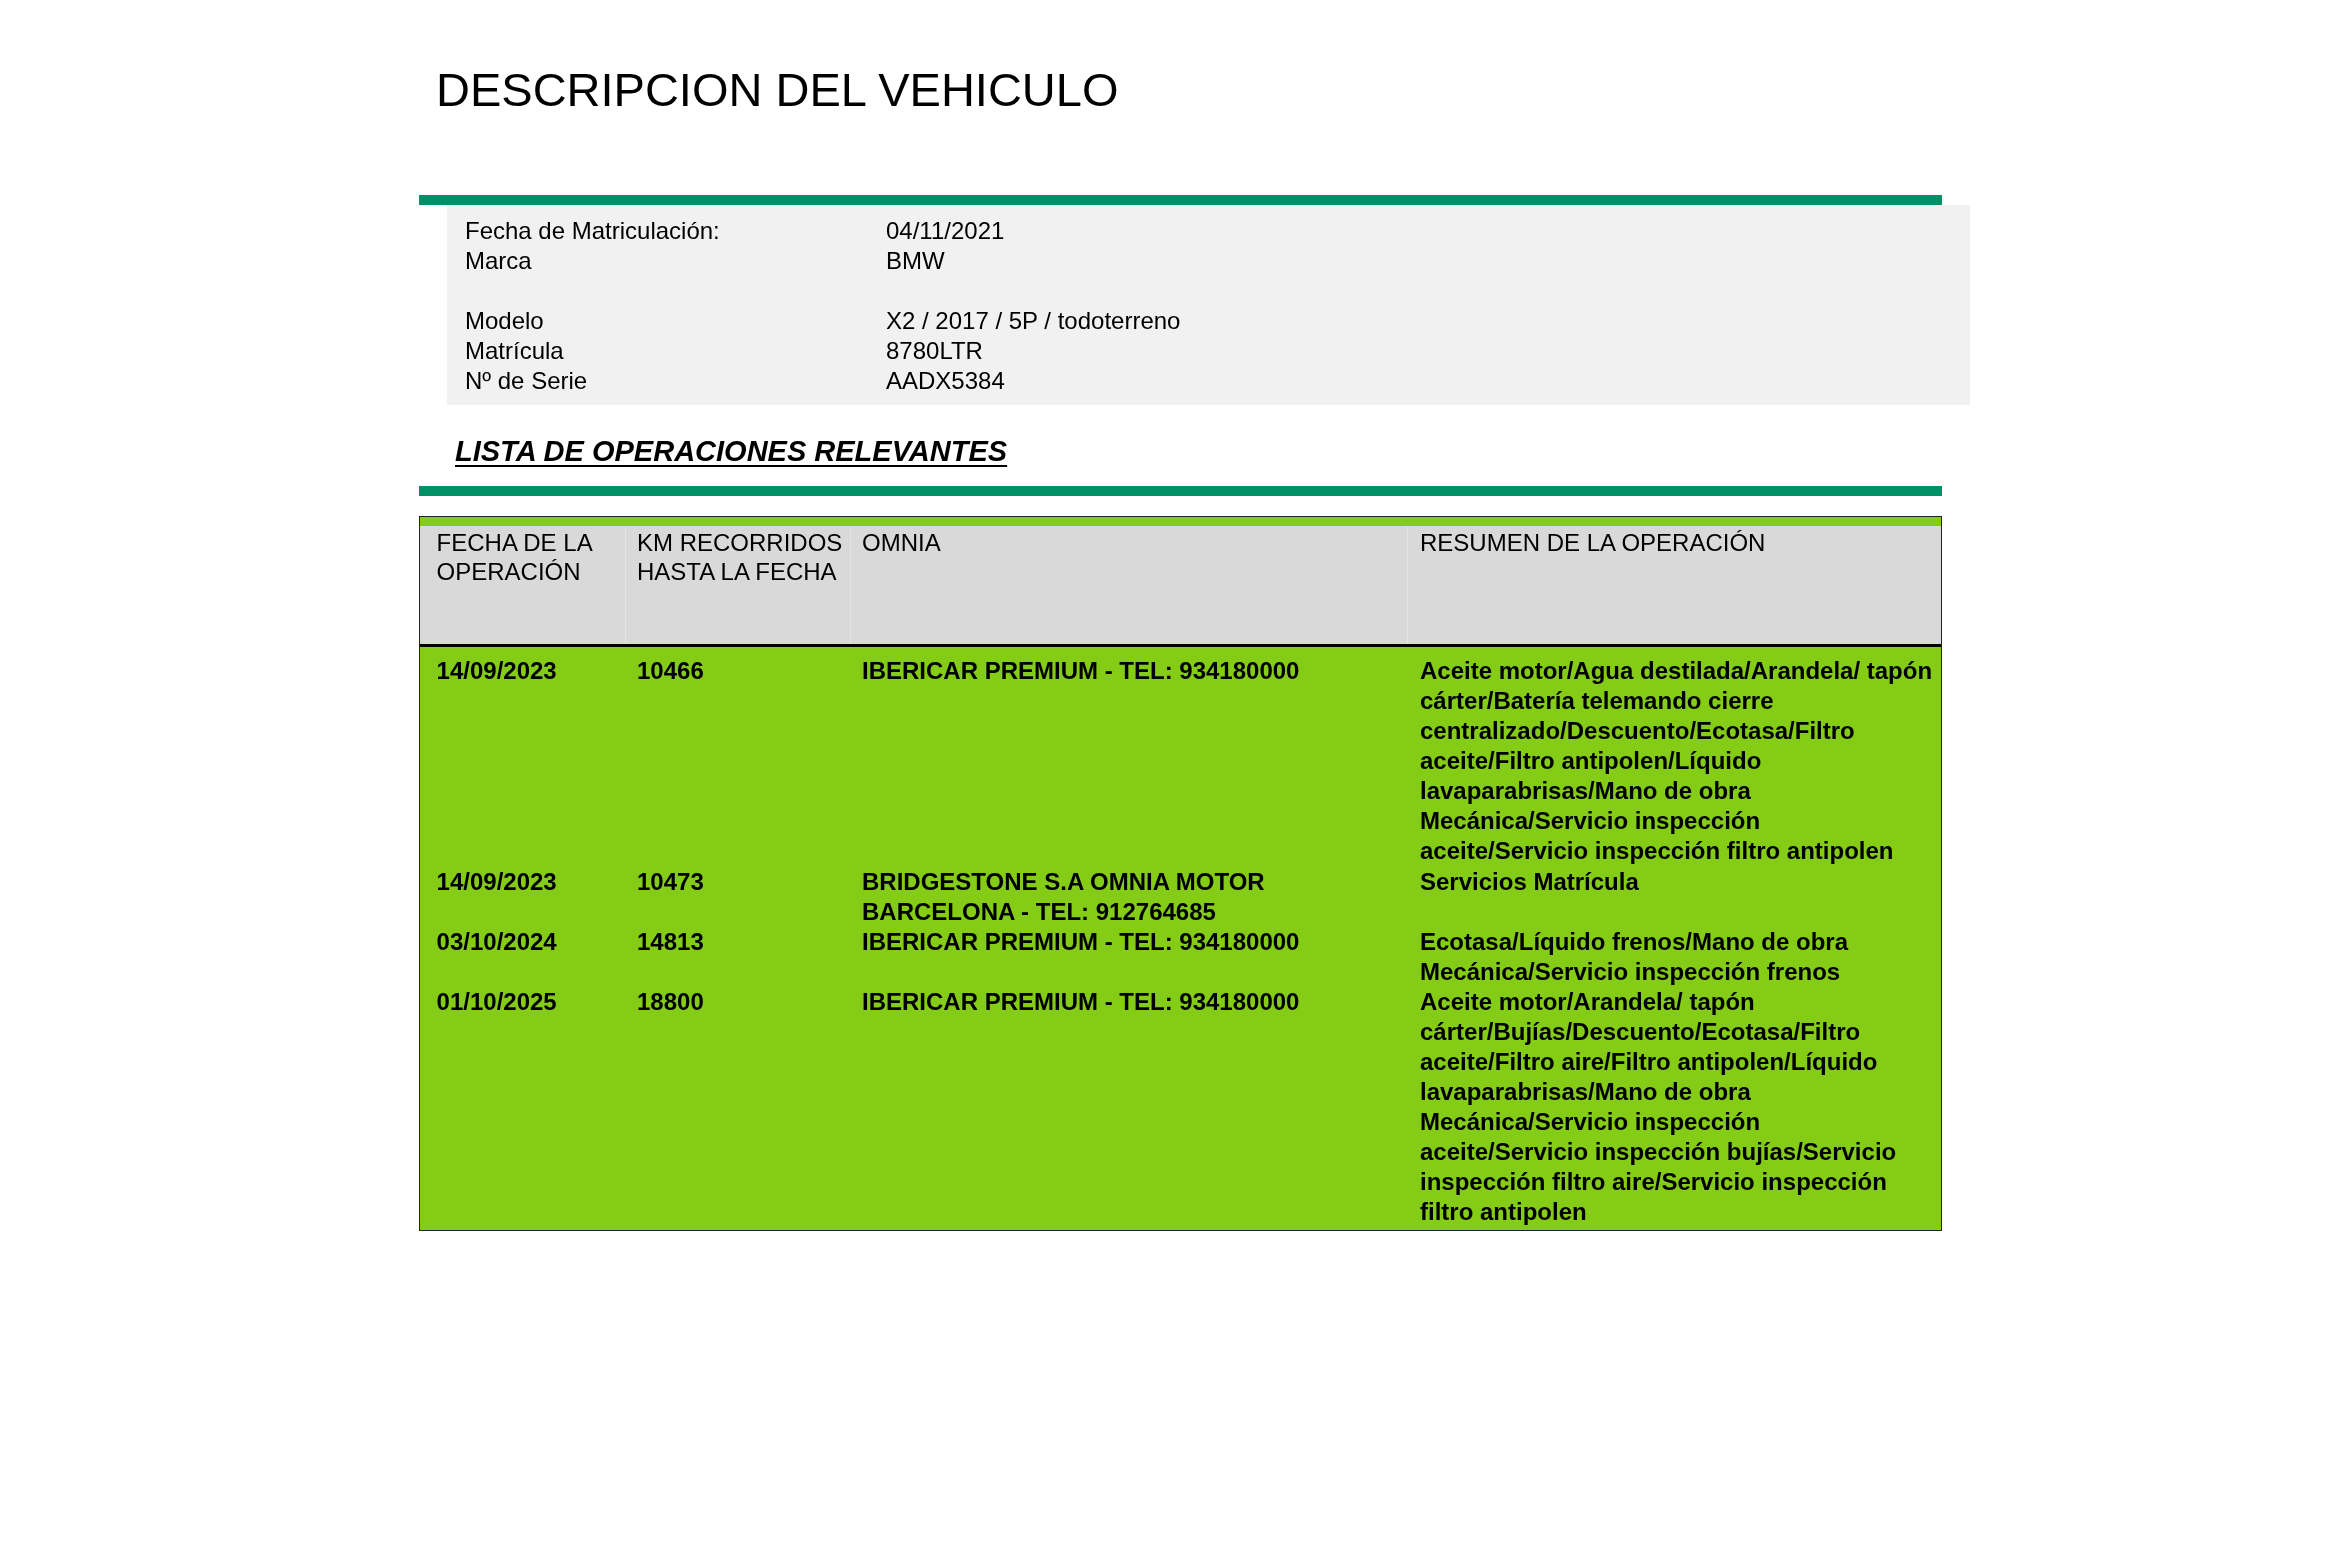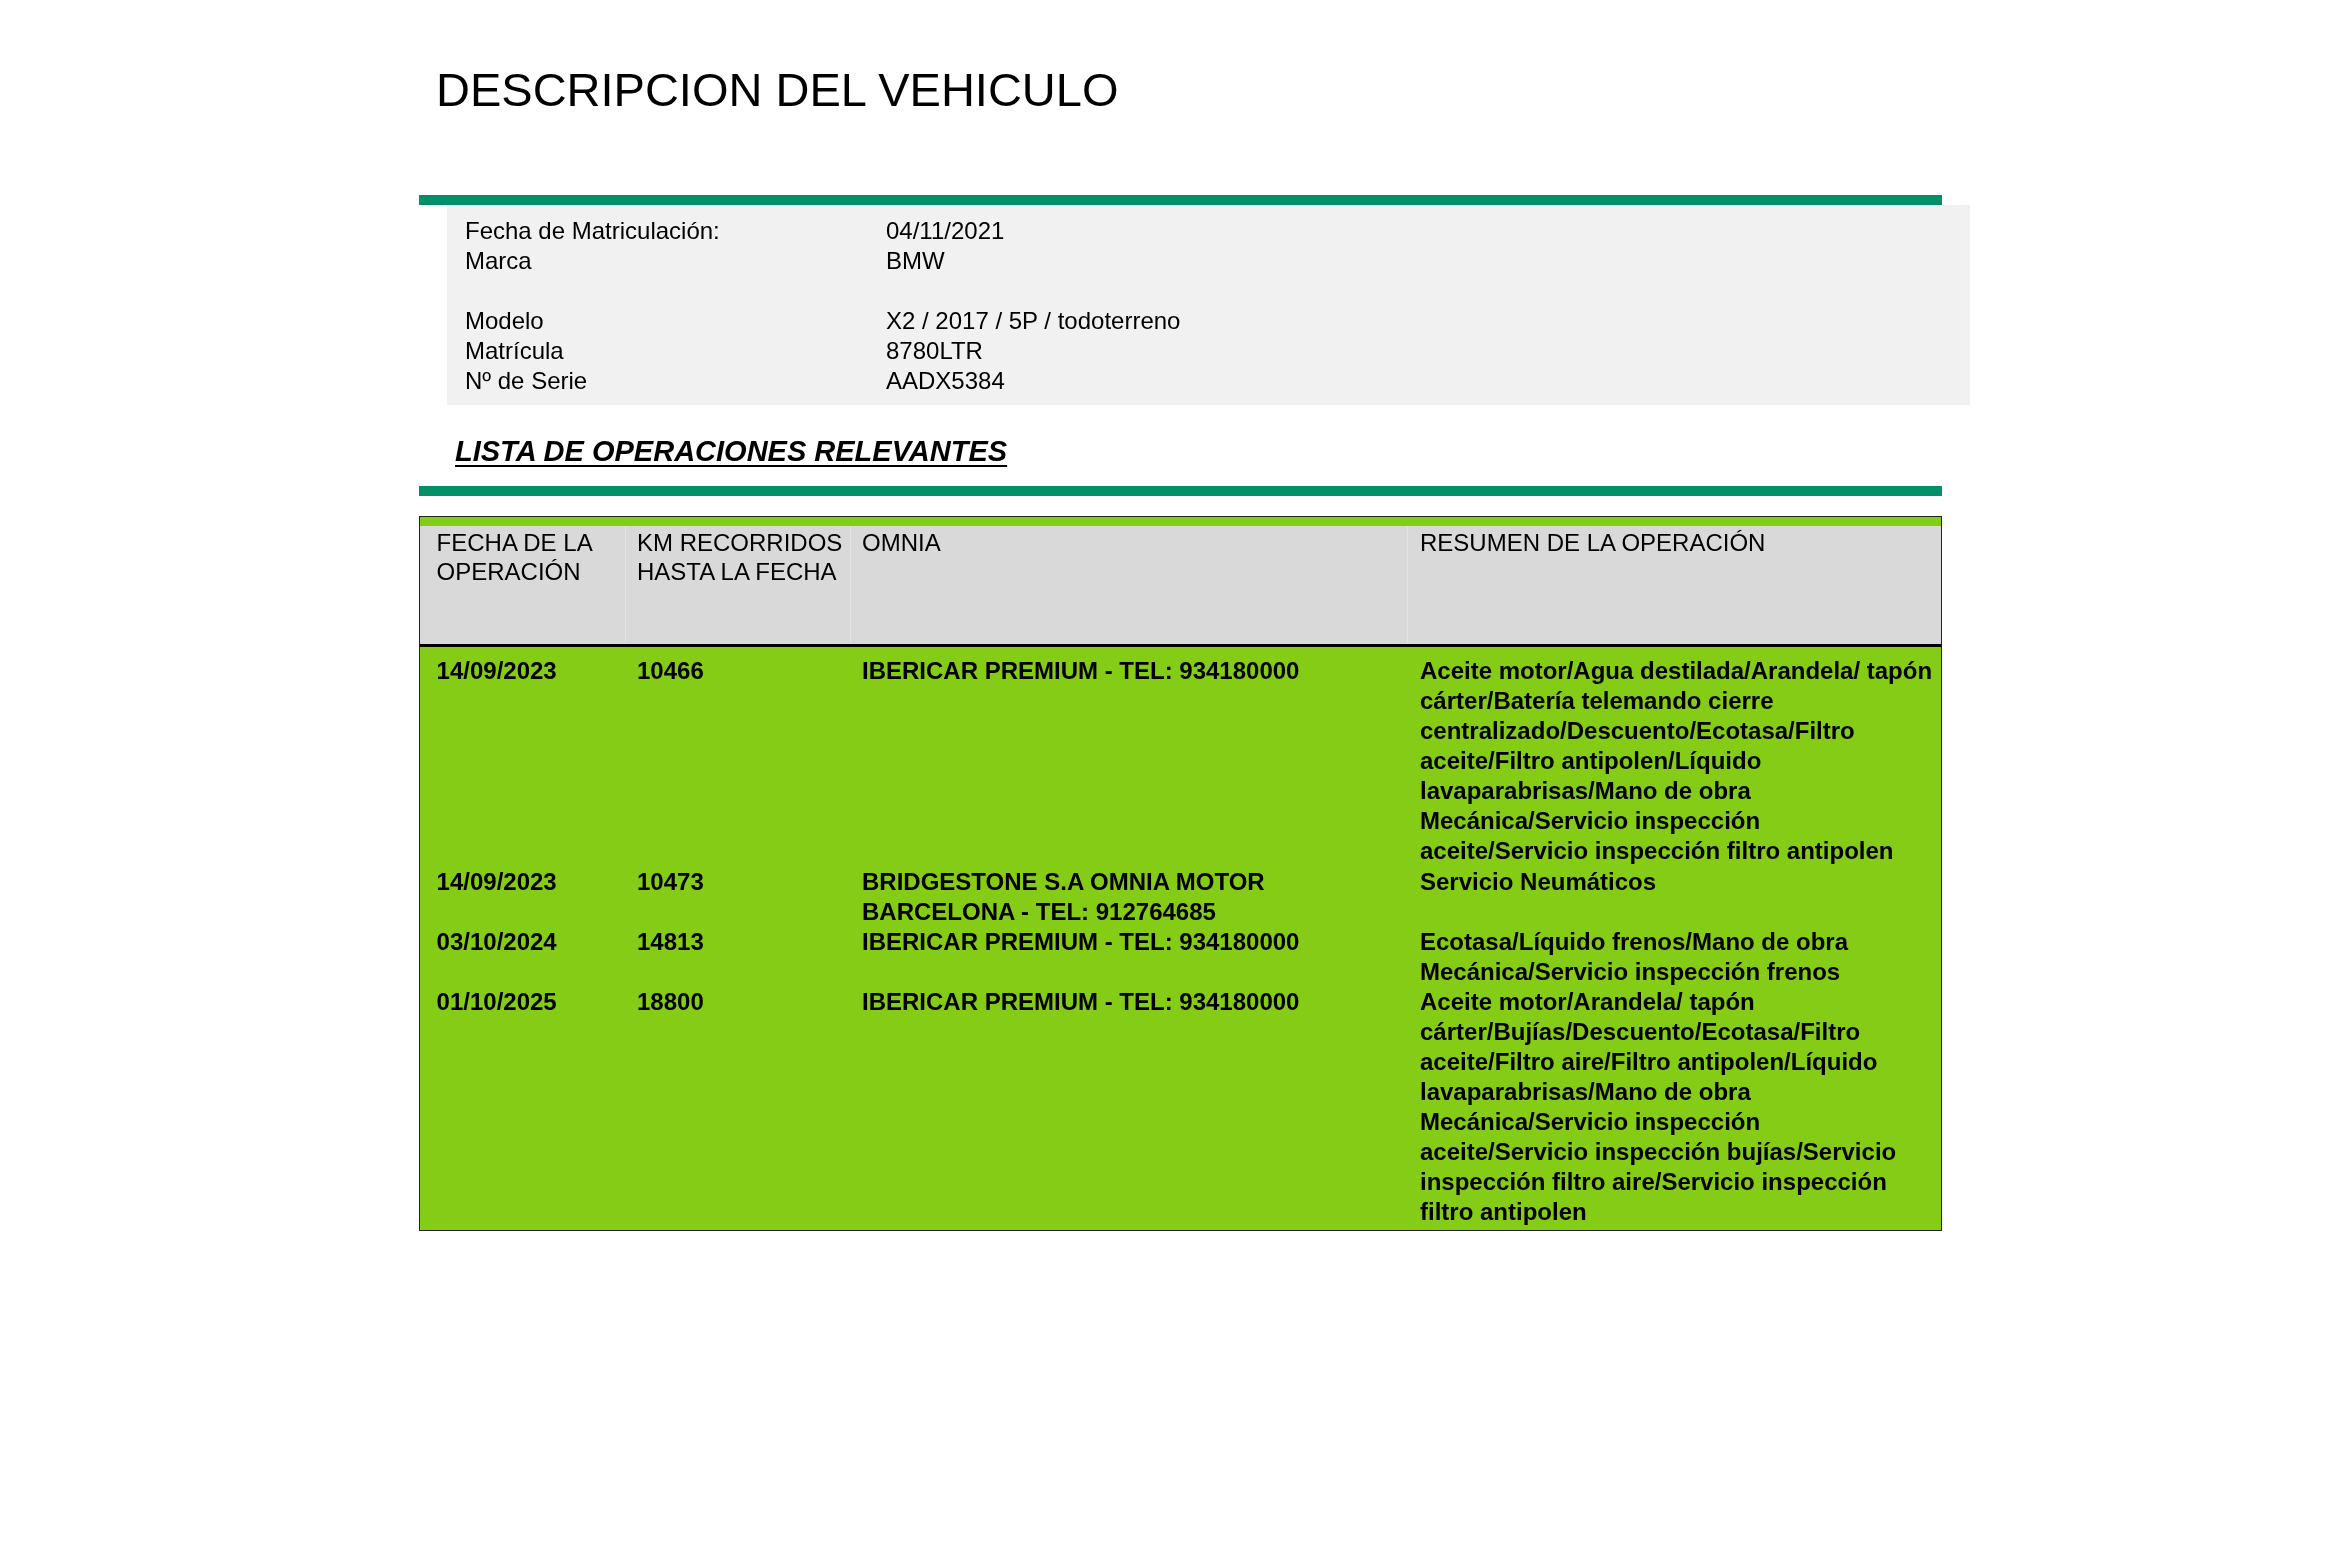--- a/index.html
+++ b/index.html
@@ -185,21 +185,21 @@
     <div class="ops-row" style="height:211px;">
       <div class="cell c1">14/09/2023</div>
       <div class="cell c2">10466</div>
       <div class="cell c3">IBERICAR PREMIUM - TEL: 934180000</div>
       <div class="cell c4">Aceite motor/Agua destilada/Arandela/ tapón cárter/Batería telemando cierre centralizado/Descuento/Ecotasa/Filtro aceite/Filtro antipolen/Líquido lavaparabrisas/Mano de obra Mecánica/Servicio inspección aceite/Servicio inspección filtro antipolen</div>
     </div>
     <div class="ops-row" style="height:60px;">
       <div class="cell c1">14/09/2023</div>
       <div class="cell c2">10473</div>
       <div class="cell c3" style="width:452px;">BRIDGESTONE S.A OMNIA MOTOR BARCELONA - TEL: 912764685</div>
-      <div class="cell c4">Servicio Neumáticos</div>
+      <div class="cell c4">Servicios Matrícula</div>
     </div>
     <div class="ops-row" style="height:60px;">
       <div class="cell c1">03/10/2024</div>
       <div class="cell c2">14813</div>
       <div class="cell c3">IBERICAR PREMIUM - TEL: 934180000</div>
       <div class="cell c4">Ecotasa/Líquido frenos/Mano de obra Mecánica/Servicio inspección frenos</div>
     </div>
     <div class="ops-row" style="height:241px;">
       <div class="cell c1">01/10/2025</div>
       <div class="cell c2">18800</div>

